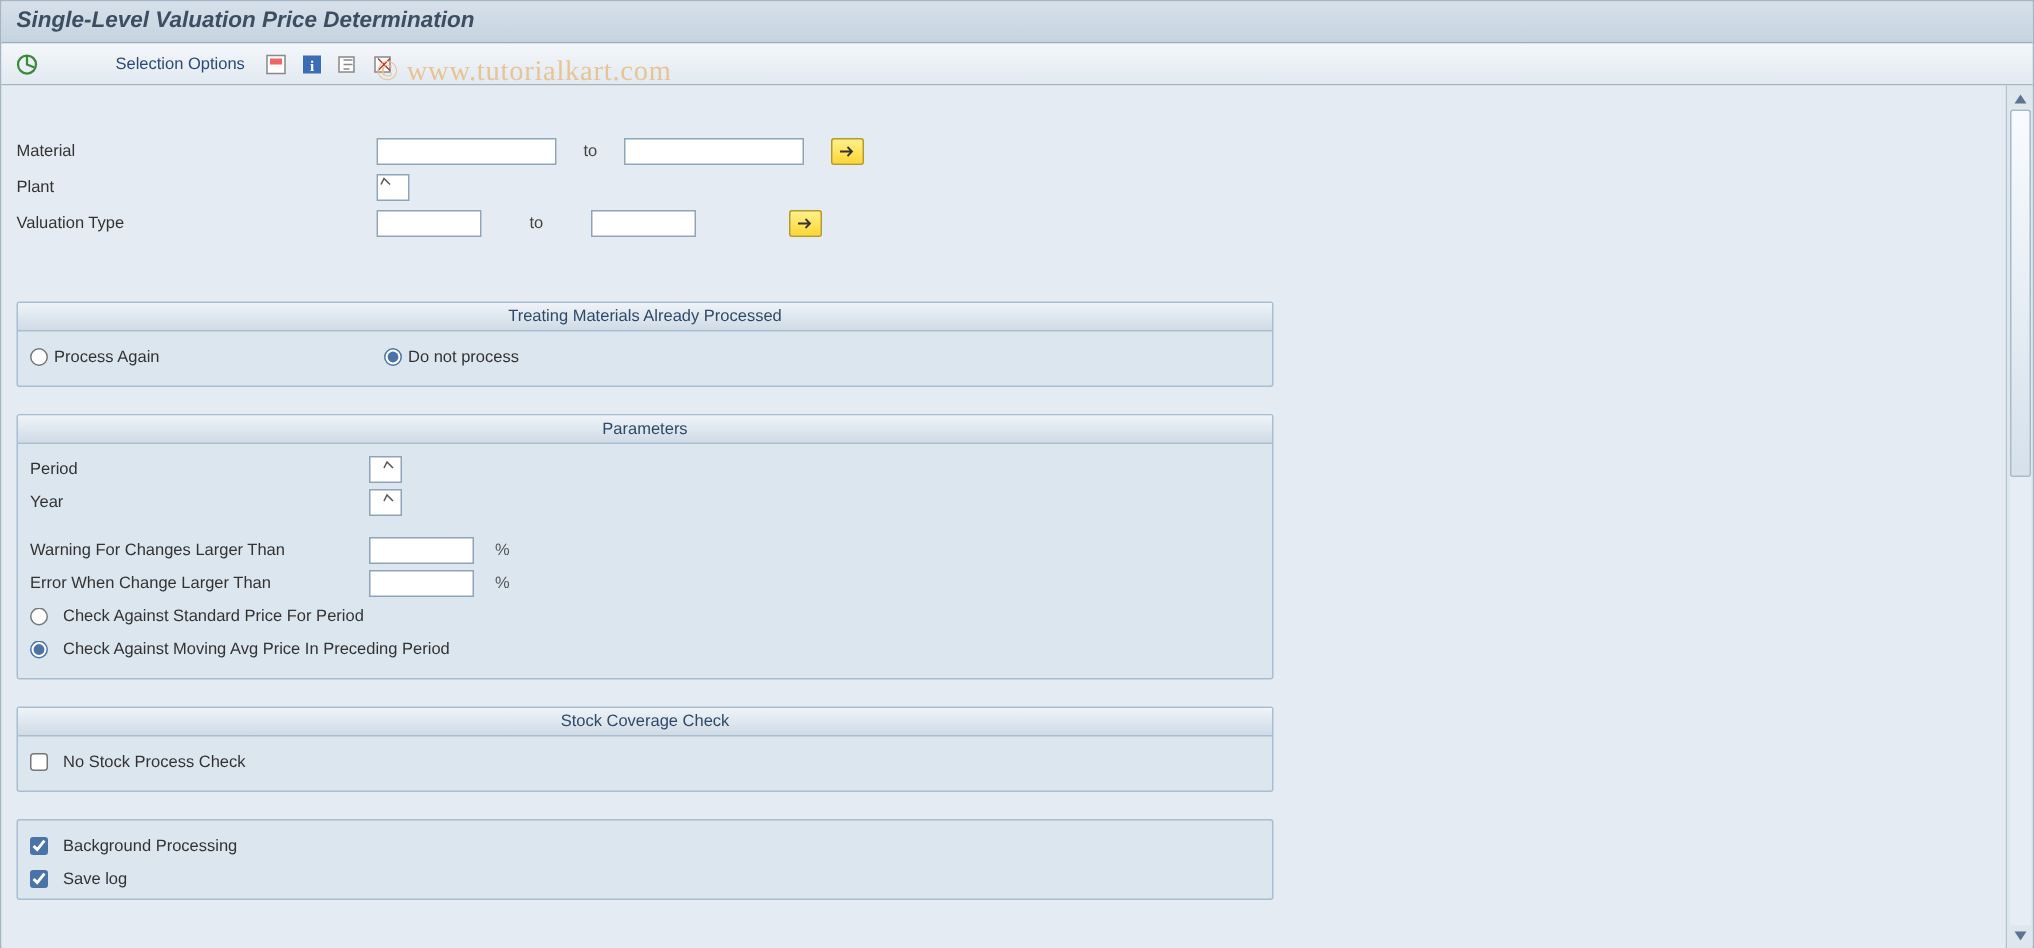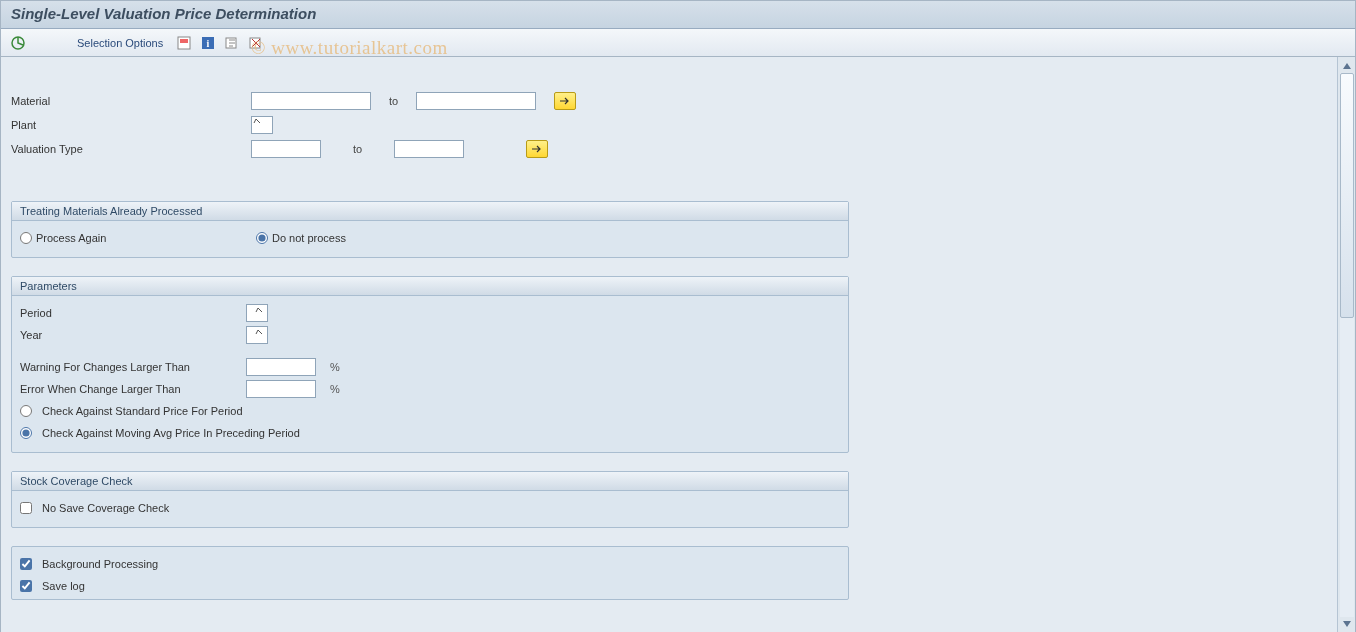--- a/index.html
+++ b/index.html
@@ -152,20 +152,21 @@
     background: #dce6ef;
     border-radius: 2px;
     width: 838px;
   }
   .groupbox-header {
     background: linear-gradient(#eef3f8,#d0dbe6);
     border-bottom: 1px solid #a9bdd0;
     padding: 3px 8px;
     color: #2f4a66;
     font-size: 11px;
+    text-align: center;
   }
   .groupbox-body {
     padding: 6px 8px 8px 8px;
   }
   .group-row {
     display: flex;
     align-items: center;
     height: 22px;
     gap: 6px;
   }
@@ -322,21 +323,21 @@
             <span>Check Against Moving Avg Price In Preceding Period</span>
           </div>
         </div>
       </div>
 
       <div class="groupbox">
         <div class="groupbox-header">Stock Coverage Check</div>
         <div class="groupbox-body">
           <div class="group-row">
             <input type="checkbox" class="checkbox" style="">
-            <span>No Save Coverage Check</span>
+            <span>No Stock Process Check</span>
           </div>
         </div>
       </div>
 
       <div class="groupbox" style="margin-bottom:0;">
         <div class="groupbox-body" style="padding-bottom:2px;">
           <div class="group-row">
             <input type="checkbox" class="checkbox" checked="" style="">
             <span>Background Processing</span>
           </div>

